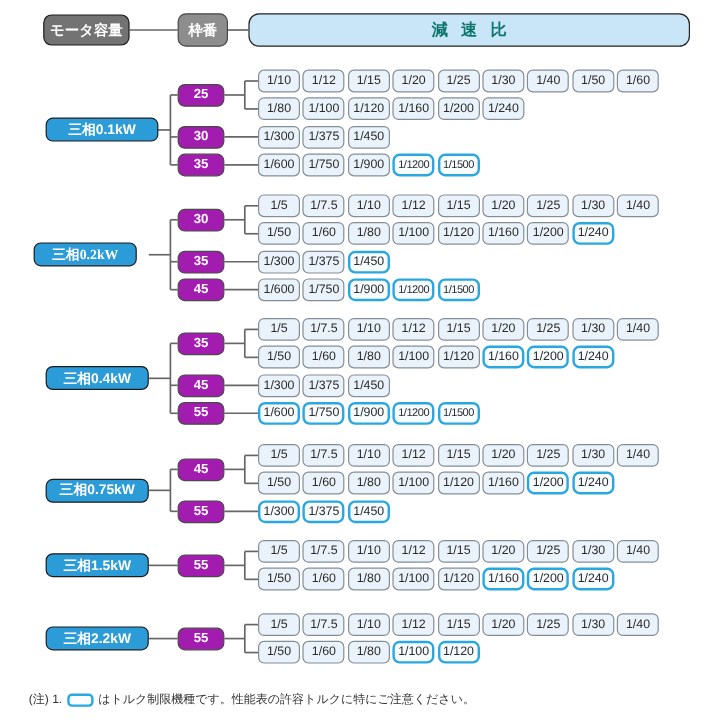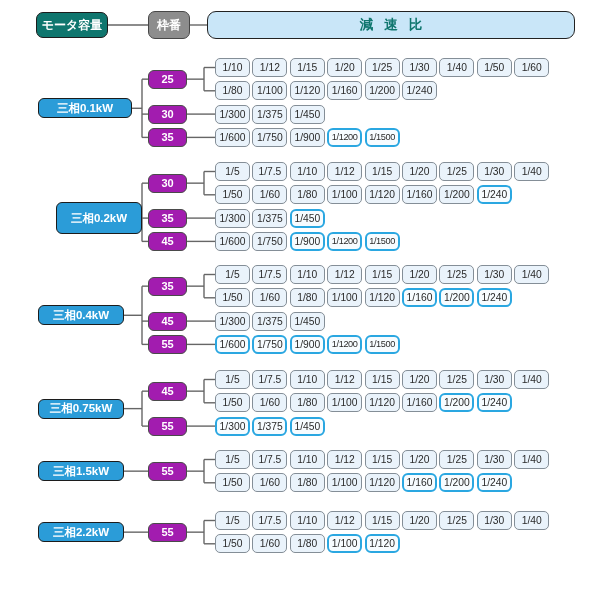--- a/index.html
+++ b/index.html
@@ -2,21 +2,21 @@
 <html><head>
 <meta charset="utf-8">
 <style>
   html,body { margin:0; padding:0; background:#ffffff; font-family:"Liberation Sans",sans-serif; }
   #canvas { position:relative; width:600px; height:600px; background:#ffffff; overflow:hidden; }
   #connectors { position:absolute; left:0; top:0; width:600px; height:600px; pointer-events:none; }
 
   .abox { position:absolute; box-sizing:border-box; display:flex; align-items:center; justify-content:center; white-space:nowrap; }
 
   .motor-header {
-    background:#0f766e; border:1.6px solid #1c1c1c; border-radius:7px;
+    background:#737373; border:1.6px solid #1c1c1c; border-radius:7px;
     color:#ffffff; font-weight:bold; font-size:12px;
   }
   .frame-header {
     background:#8d8d8d; border:1.6px solid #474747; border-radius:7px;
     color:#ffffff; font-weight:bold; font-size:12px;
   }
   .ratio-header {
     background:#c9e6f8; border:1.6px solid #222222; border-radius:9px;
     color:#0f766e; font-weight:bold; font-size:13.5px; letter-spacing:11px; padding-left:11px;
   }
@@ -162,21 +162,21 @@
       <div class="abox frame-box" style="left: 148px; top: 208.6px; width: 39px; height: 19px;">35</div>
       <div class="abox chip" style="left: 215px; top: 208.6px; width: 35px; height: 19px;">1/300</div>
       <div class="abox chip" style="left: 252.4px; top: 208.6px; width: 35px; height: 19px;">1/375</div>
       <div class="abox chip torque" style="left: 289.8px; top: 208.6px; width: 35px; height: 19px;">1/450</div>
       <div class="abox frame-box" style="left: 148px; top: 231.9px; width: 39px; height: 19px;">45</div>
       <div class="abox chip" style="left: 215px; top: 231.9px; width: 35px; height: 19px;">1/600</div>
       <div class="abox chip" style="left: 252.4px; top: 231.9px; width: 35px; height: 19px;">1/750</div>
       <div class="abox chip torque" style="left: 289.8px; top: 231.9px; width: 35px; height: 19px;">1/900</div>
       <div class="abox chip torque long" style="left: 327.2px; top: 231.9px; width: 35px; height: 19px;">1/1200</div>
       <div class="abox chip torque long" style="left: 364.6px; top: 231.9px; width: 35px; height: 19px;">1/1500</div>
-      <div class="abox motor-label" style="left: 56px; top: 202.275px; width: 86px; height: 32px;">三相0.2kW</div>
+      <div class="abox motor-label" style="left: 28px; top: 202.275px; width: 86px; height: 20px; font-family: Liberation Serif, serif;">三相0.2kW</div>
       <div class="abox frame-box" style="left: 148px; top: 276.65px; width: 39px; height: 19px;">35</div>
       <div class="abox chip" style="left: 215px; top: 265px; width: 35px; height: 19px;">1/5</div>
       <div class="abox chip" style="left: 252.4px; top: 265px; width: 35px; height: 19px;">1/7.5</div>
       <div class="abox chip" style="left: 289.8px; top: 265px; width: 35px; height: 19px;">1/10</div>
       <div class="abox chip" style="left: 327.2px; top: 265px; width: 35px; height: 19px;">1/12</div>
       <div class="abox chip" style="left: 364.6px; top: 265px; width: 35px; height: 19px;">1/15</div>
       <div class="abox chip" style="left: 402px; top: 265px; width: 35px; height: 19px;">1/20</div>
       <div class="abox chip" style="left: 439.4px; top: 265px; width: 35px; height: 19px;">1/25</div>
       <div class="abox chip" style="left: 476.8px; top: 265px; width: 35px; height: 19px;">1/30</div>
       <div class="abox chip" style="left: 514.2px; top: 265px; width: 35px; height: 19px;">1/40</div>
@@ -252,13 +252,20 @@
       <div class="abox chip" style="left: 476.8px; top: 511px; width: 35px; height: 19px;">1/30</div>
       <div class="abox chip" style="left: 514.2px; top: 511px; width: 35px; height: 19px;">1/40</div>
       <div class="abox chip" style="left: 215px; top: 534.3px; width: 35px; height: 19px;">1/50</div>
       <div class="abox chip" style="left: 252.4px; top: 534.3px; width: 35px; height: 19px;">1/60</div>
       <div class="abox chip" style="left: 289.8px; top: 534.3px; width: 35px; height: 19px;">1/80</div>
       <div class="abox chip torque" style="left: 327.2px; top: 534.3px; width: 35px; height: 19px;">1/100</div>
       <div class="abox chip torque" style="left: 364.6px; top: 534.3px; width: 35px; height: 19px;">1/120</div>
       <div class="abox motor-label" style="left: 38px; top: 522.15px; width: 86px; height: 20px;">三相2.2kW</div>
     </div>
 
+  <div class="note">
+    <span>(注) 1.</span>
+    <span class="gap"></span>
+    <span class="note-sample"></span>
+    <span class="gap"></span>
+    <span>はトルク制限機種です。性能表の許容トルクに特にご注意ください。</span>
+  </div>
 </div>
 
 </body></html>

